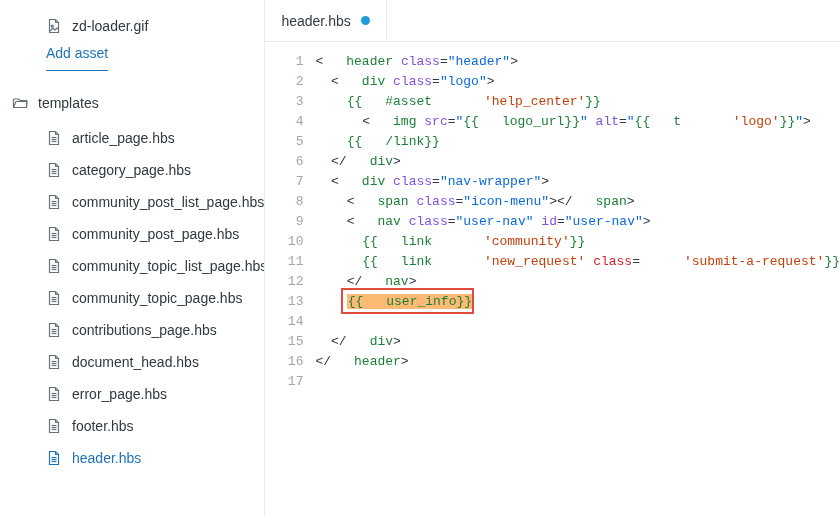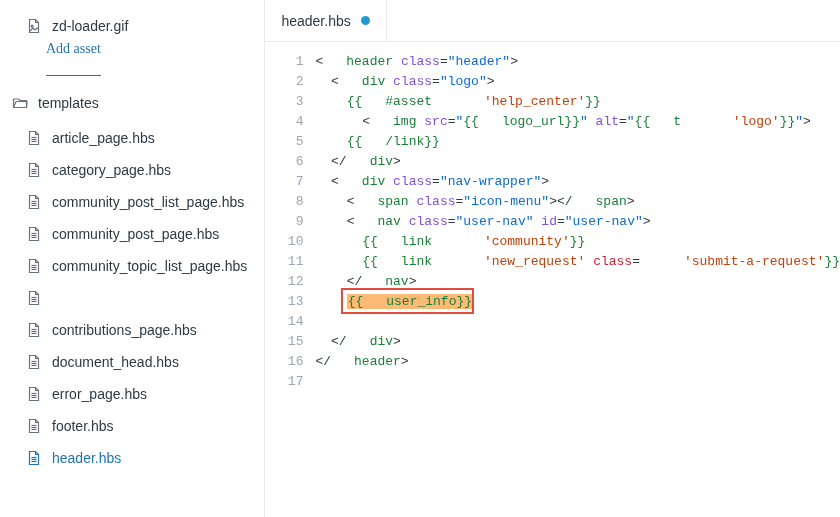--- a/index.html
+++ b/index.html
@@ -15,21 +15,21 @@
   }
   .sidebar {
     width: 370px;
     padding-top: 10px;
     overflow-y: auto;
   }
   .asset-item, .file-item, .add-asset, .folder-row {
     display: flex;
     align-items: center;
     height: 32px;
-    padding-left: 26px;
+    padding-left: 46px;
     cursor: pointer;
   }
   .folder-row {
     padding-left: 12px;
     height: 34px;
     margin-top: 12px;
     margin-bottom: 2px;
   }
   .asset-item .icon, .file-item .icon {
     width: 16px;
@@ -45,22 +45,21 @@
   }
   .file-item.active .label, .file-item.active .icon svg { color: #1f73b7; stroke: #1f73b7; }
   .file-item.active .label { color: #1f73b7; }
   .label { color: #2f3941; }
   .add-asset {
     padding-left: 46px;
   }
   .add-asset .label {
     color: #1f73b7;
     border-bottom: 1px solid #1f73b7;
-    padding-bottom: 18px;
-    font-family: Liberation Serif, serif;
+    padding-bottom: 9px;
   }
   .editor {
     flex: 1;
     display: flex;
     flex-direction: column;
     border-left: 1px solid #e9ebed;
   }
   .tab-bar {
     height: 42px;
     display: flex;
@@ -203,20 +202,21 @@
         <span class="label">community_topic_list_page.hbs</span>
       </div>
       <div class="file-item">
         <span class="icon"><svg viewBox="0 0 16 16" width="16" height="16" fill="none" stroke="#68737d" stroke-width="1.2">
             <path d="M3.5 1.5 L9.5 1.5 L12.5 4.5 L12.5 14.5 L3.5 14.5 Z"></path>
             <path d="M9.5 1.5 L9.5 4.5 L12.5 4.5"></path>
             <line x1="5.5" y1="7.5" x2="10.5" y2="7.5"></line>
             <line x1="5.5" y1="9.5" x2="10.5" y2="9.5"></line>
             <line x1="5.5" y1="11.5" x2="10.5" y2="11.5"></line>
           </svg></span>
+        <span class="label">community_topic_page.hbs</span>
       </div>
       <div class="file-item">
         <span class="icon"><svg viewBox="0 0 16 16" width="16" height="16" fill="none" stroke="#68737d" stroke-width="1.2">
             <path d="M3.5 1.5 L9.5 1.5 L12.5 4.5 L12.5 14.5 L3.5 14.5 Z"></path>
             <path d="M9.5 1.5 L9.5 4.5 L12.5 4.5"></path>
             <line x1="5.5" y1="7.5" x2="10.5" y2="7.5"></line>
             <line x1="5.5" y1="9.5" x2="10.5" y2="9.5"></line>
             <line x1="5.5" y1="11.5" x2="10.5" y2="11.5"></line>
           </svg></span>
         <span class="label">contributions_page.hbs</span>

